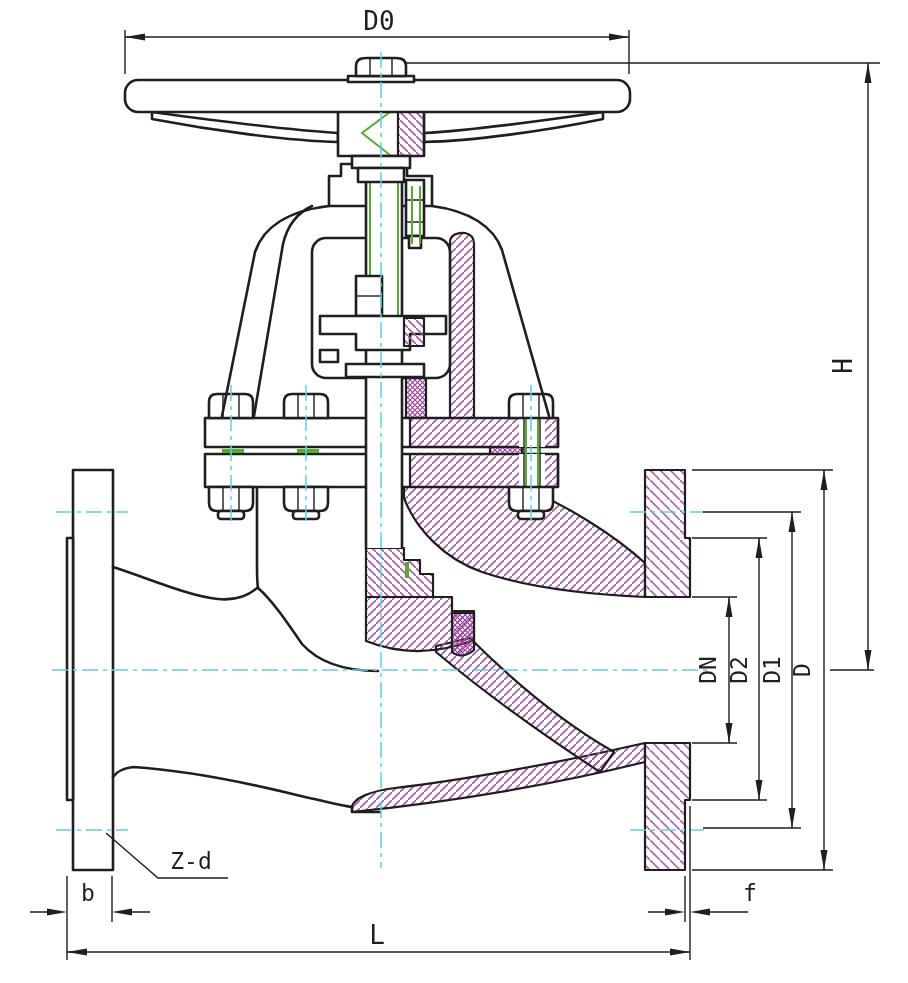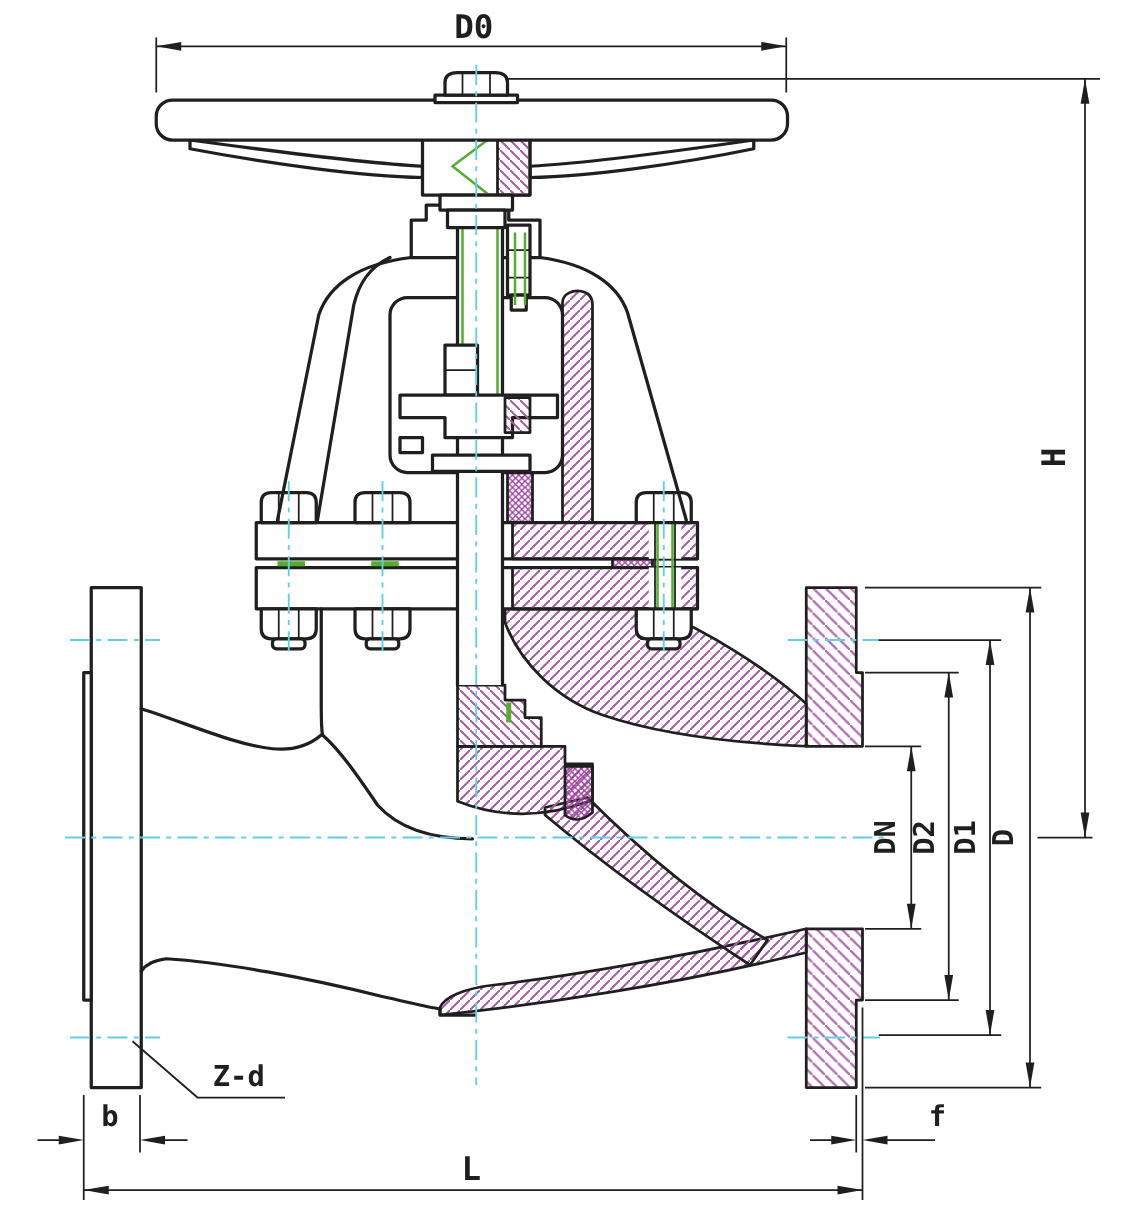--- a/index.html
+++ b/index.html
@@ -1,17 +1,17 @@
 <!DOCTYPE html>
 <html><head>
 <meta charset="utf-8">
 <style>
   html,body{margin:0;padding:0;background:#ffffff;}
   .canvas{position:relative;width:908px;height:983px;background:#ffffff;overflow:hidden;
-          font-family:"DejaVu Sans Mono", monospace;font-weight:bold;}
+          font-family:"DejaVu Sans Mono", monospace;}
   svg{display:block;}
   .obj{fill:none;stroke:#1f1f1f;stroke-width:2.6;stroke-linecap:round;stroke-linejoin:round;}
   .objw{fill:#ffffff;stroke:#1f1f1f;stroke-width:2.6;stroke-linejoin:round;}
   .thin{fill:none;stroke:#1f1f1f;stroke-width:1.4;}
   .sec{stroke:#1f1f1f;stroke-width:2.2;stroke-linejoin:round;}
   .cl{fill:none;stroke:#5fd0e6;stroke-width:1.5;stroke-dasharray:16 5 4 5;}
   .grn{fill:none;stroke:#55ad2f;stroke-width:2;}
   .grnTh{fill:none;stroke:#55ad2f;stroke-width:4;}
   .arr{fill:#1f1f1f;stroke:none;}
   text{fill:#1f1f1f;font-family:"DejaVu Sans Mono", monospace;}

